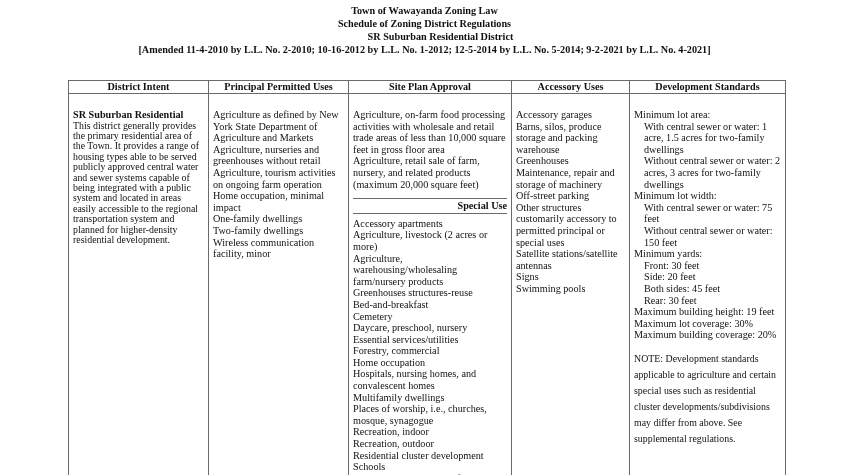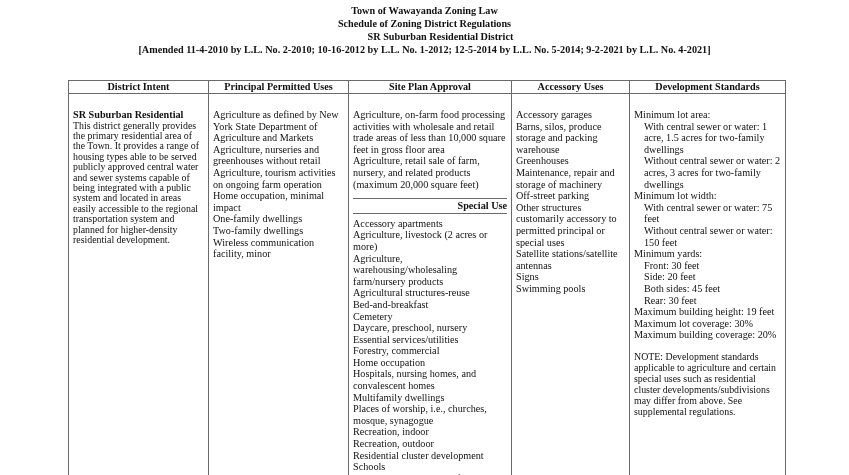--- a/index.html
+++ b/index.html
@@ -14,21 +14,21 @@
   th { font-weight:bold; text-align:center; height:12px; line-height:11px; padding:0 2px; }
   .c1 { width:131px; } .c2 { width:131px; } .c3 { width:154px; } .c4 { width:109px; } .c5 { width:147px; }
   tbody td { height:383px; }
   .line { display:block; }
   .ind { padding-left:10px; }
   .intent-title { font-weight:bold; }
   .intent-text { line-height:10.4px; font-size:9.9px; }
   .sub-hdr { font-weight:bold; text-align:right; border-top:1.5px solid #6a6a6a;
              border-bottom:1.5px solid #6a6a6a; margin:8px 0 4px 0; padding:1px 0; }
   .gap { height:10px; }
-  .note { line-height:11px; font-size:9.9px; }
+  .note { line-height:16px; font-size:9.9px; }
 </style>
 </head>
 <body>
 
 <div class="hdr h1">Town of Wawayanda Zoning Law</div>
 <div class="hdr h2">Schedule of Zoning District Regulations</div>
 <div class="hdr h3">SR Suburban Residential District</div>
 <div class="hdr h4">[Amended 11-4-2010 by L.L. No. 2-2010; 10-16-2012 by L.L. No. 1-2012; 12-5-2014 by L.L. No. 5-2014; 9-2-2021 by L.L. No. 4-2021]</div>
 
 <table>
@@ -61,21 +61,21 @@
       <td class="c3">
         <div id="spa-list">
             <span class="line">Agriculture, on-farm food processing activities with wholesale and retail trade areas of less than 10,000 square feet in gross floor area</span>
             <span class="line">Agriculture, retail sale of farm, nursery, and related products (maximum 20,000 square feet)</span>
           </div>
         <div class="sub-hdr">Special Use</div>
         <div id="su-list">
             <span class="line">Accessory apartments</span>
             <span class="line">Agriculture, livestock (2 acres or more)</span>
             <span class="line">Agriculture, warehousing/wholesaling farm/nursery products</span>
-            <span class="line">Agricultural structures-reuse</span>
+            <span class="line">Greenhouses structures-reuse</span>
             <span class="line">Bed-and-breakfast</span>
             <span class="line">Cemetery</span>
             <span class="line">Daycare, preschool, nursery</span>
             <span class="line">Essential services/utilities</span>
             <span class="line">Forestry, commercial</span>
             <span class="line">Home occupation</span>
             <span class="line">Hospitals, nursing homes, and convalescent homes</span>
             <span class="line">Multifamily dwellings</span>
             <span class="line">Places of worship, i.e., churches, mosque, synagogue</span>
             <span class="line">Recreation, indoor</span>

